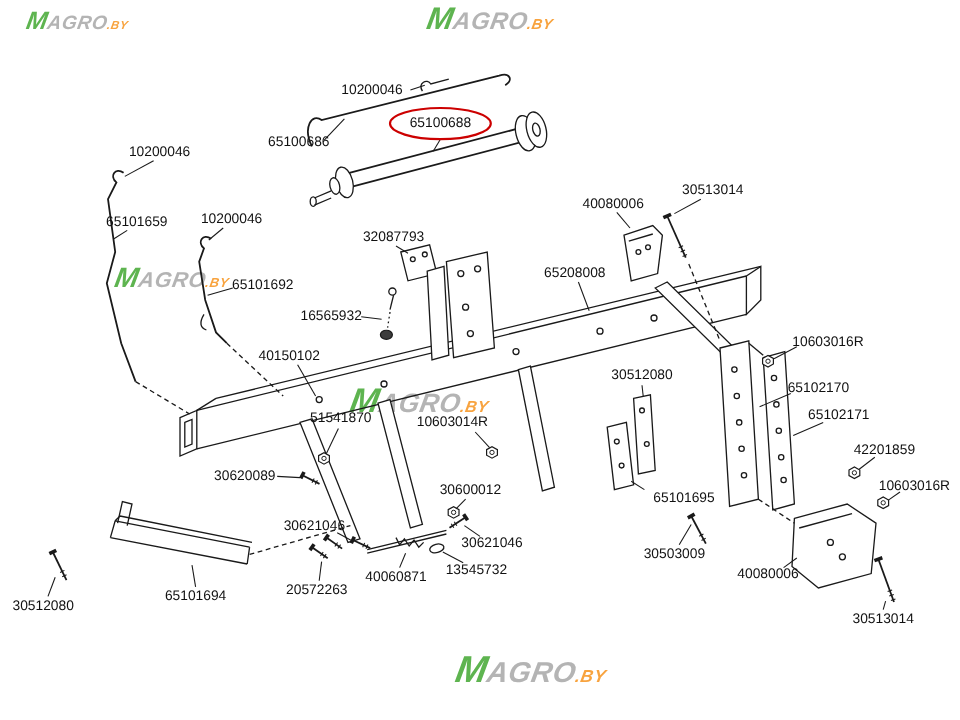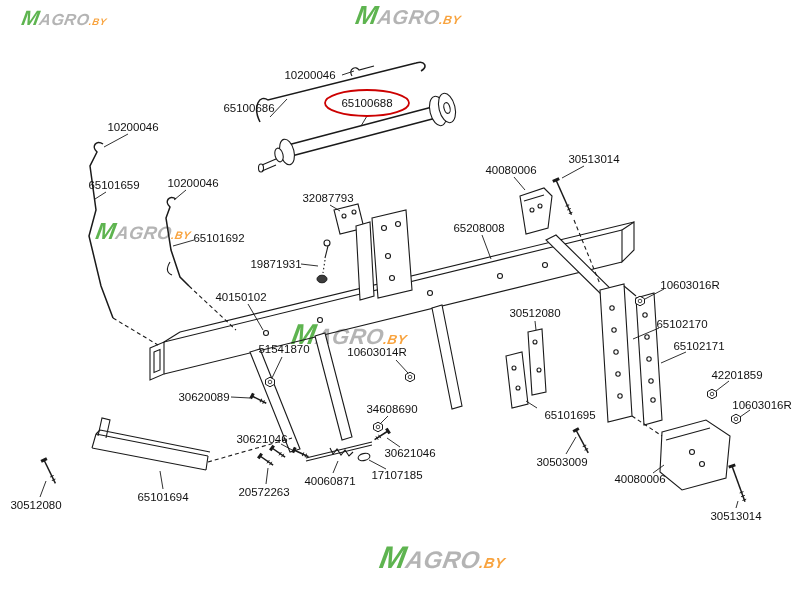--- a/index.html
+++ b/index.html
@@ -252,45 +252,45 @@
     <line class="leader" x1="40" y1="497" x2="46" y2="481"></line>
     <line class="leader" x1="163" y1="489" x2="160" y2="471"></line>
     <line class="leader" x1="266" y1="484" x2="268" y2="468"></line>
     <line class="leader" x1="736" y1="508" x2="738" y2="501"></line>
   </g>
 
   <ellipse cx="367" cy="103" rx="42" ry="13" fill="none" stroke="#cc0000" stroke-width="1.8"></ellipse>
 </svg>
 
 <div class="part-label" style="left:310px;top:75px">10200046</div>
-<div class="part-label" style="left:249px;top:108px">65100686</div>
+<div class="part-label" style="left:249px;top:119px">65100686</div>
 <div class="part-label" style="left:367px;top:103px">65100688</div>
 <div class="part-label" style="left:133px;top:127px">10200046</div>
 <div class="part-label" style="left:114px;top:185px">65101659</div>
 <div class="part-label" style="left:193px;top:183px">10200046</div>
 <div class="part-label" style="left:219px;top:238px">65101692</div>
 <div class="part-label" style="left:328px;top:198px">32087793</div>
-<div class="part-label" style="left:276px;top:264px">19871931</div>
+<div class="part-label" style="left:276px;top:264px">16565932</div>
 <div class="part-label" style="left:511px;top:170px">40080006</div>
 <div class="part-label" style="left:594px;top:159px">30513014</div>
 <div class="part-label" style="left:479px;top:228px">65208008</div>
 <div class="part-label" style="left:690px;top:285px">10603016R</div>
 <div class="part-label" style="left:241px;top:297px">40150102</div>
 <div class="part-label" style="left:535px;top:313px">30512080</div>
 <div class="part-label" style="left:682px;top:324px">65102170</div>
 <div class="part-label" style="left:699px;top:346px">65102171</div>
 <div class="part-label" style="left:284px;top:349px">51541870</div>
 <div class="part-label" style="left:377px;top:352px">10603014R</div>
 <div class="part-label" style="left:737px;top:375px">42201859</div>
 <div class="part-label" style="left:762px;top:405px">10603016R</div>
 <div class="part-label" style="left:204px;top:397px">30620089</div>
 <div class="part-label" style="left:570px;top:415px">65101695</div>
-<div class="part-label" style="left:392px;top:409px">34608690</div>
+<div class="part-label" style="left:392px;top:409px">30600012</div>
 <div class="part-label" style="left:262px;top:439px">30621046</div>
 <div class="part-label" style="left:410px;top:453px">30621046</div>
-<div class="part-label" style="left:397px;top:475px">17107185</div>
+<div class="part-label" style="left:397px;top:475px">13545732</div>
 <div class="part-label" style="left:330px;top:481px">40060871</div>
 <div class="part-label" style="left:562px;top:462px">30503009</div>
 <div class="part-label" style="left:640px;top:479px">40080006</div>
 <div class="part-label" style="left:36px;top:505px">30512080</div>
 <div class="part-label" style="left:163px;top:497px">65101694</div>
 <div class="part-label" style="left:264px;top:492px">20572263</div>
 <div class="part-label" style="left:736px;top:516px">30513014</div>
 
 </body></html>

